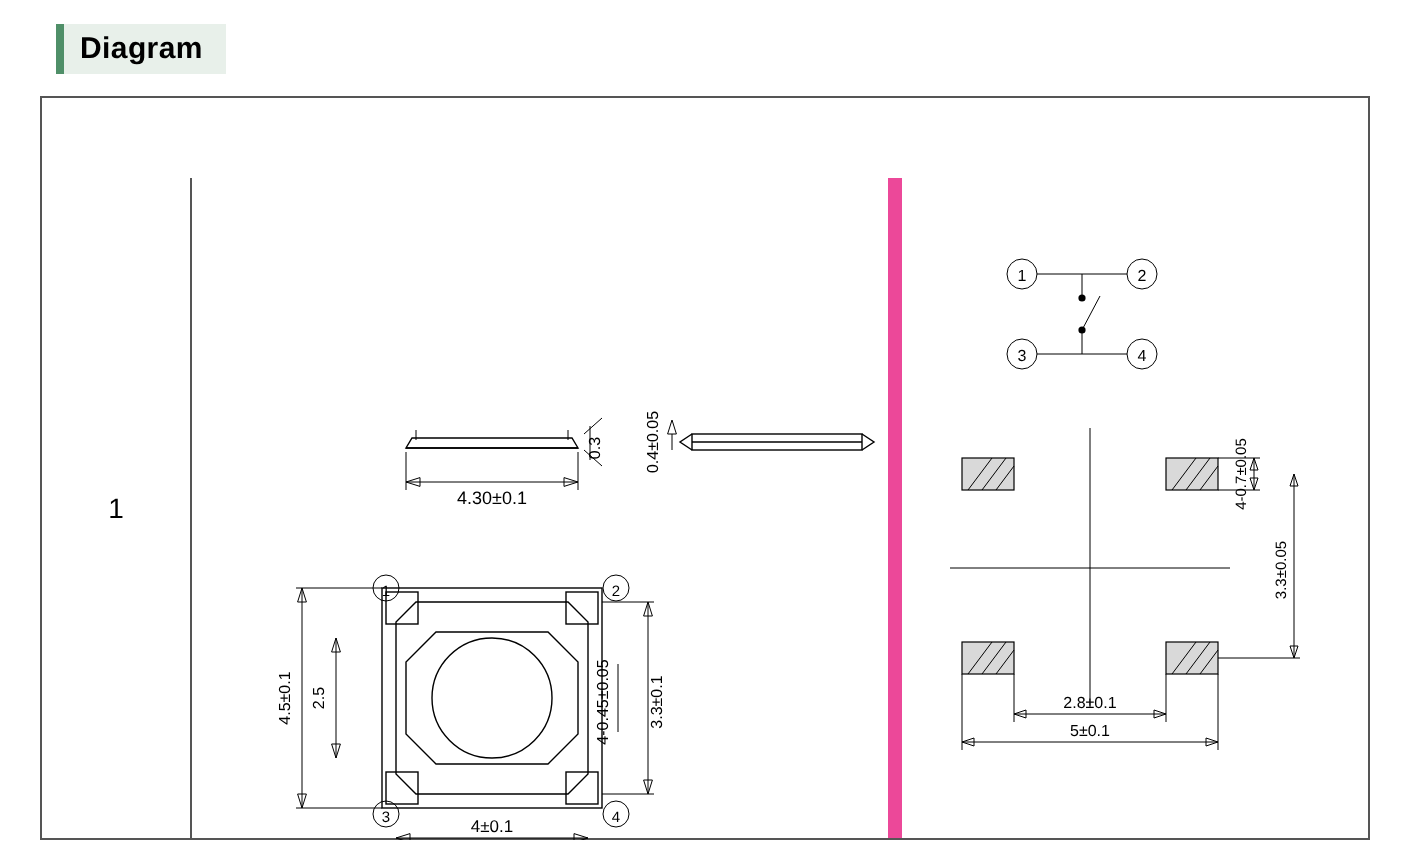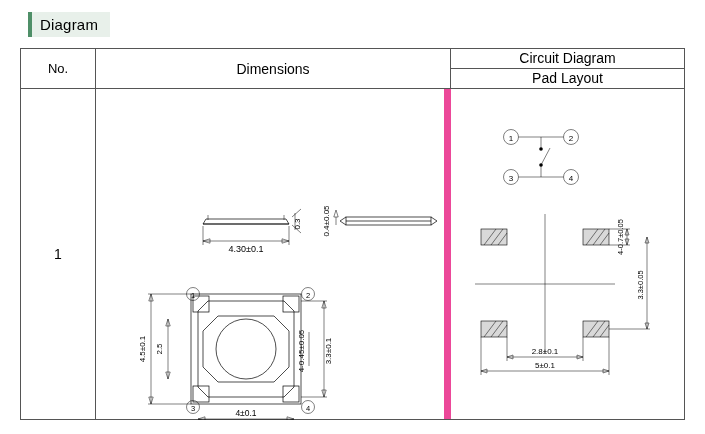--- a/index.html
+++ b/index.html
@@ -18,21 +18,21 @@
 
   
   #section-header {
     position: absolute;
     left: 28px;
     top: 12px;
     background: #e8f0ea;
     border-left: 4px solid #4f8f68;
     padding: 4px 12px 4px 8px;
     font-size: 15px;
-    font-weight: normal;
+    font-weight: bold;
     letter-spacing: 0.2px;
   }
 
   
   #spec-table {
     position: absolute;
     left: 20px;
     top: 48px;
     width: 665px;
     height: 372px;
@@ -129,36 +129,20 @@
 </style>
 </head>
 <body>
 
 <div id="section-header">
   <span>Diagram</span>
 </div>
 
 <div id="spec-table">
 
-  <div class="t-head">
-    <div class="col-no">
-      <span>No.</span>
-    </div>
-    <div class="col-dim">
-      <span>Dimensions</span>
-    </div>
-    <div class="col-cir">
-      <div class="cir-top">
-        <span>Circuit Diagram</span>
-      </div>
-      <div class="cir-bot">
-        <span>Pad Layout</span>
-      </div>
-    </div>
-  </div>
 
   <div class="t-body">
 
     <div class="body-no">
       <span>1</span>
     </div>
 
     <div class="body-dim">
       <svg width="355" height="331" viewBox="0 0 355 331">
 

